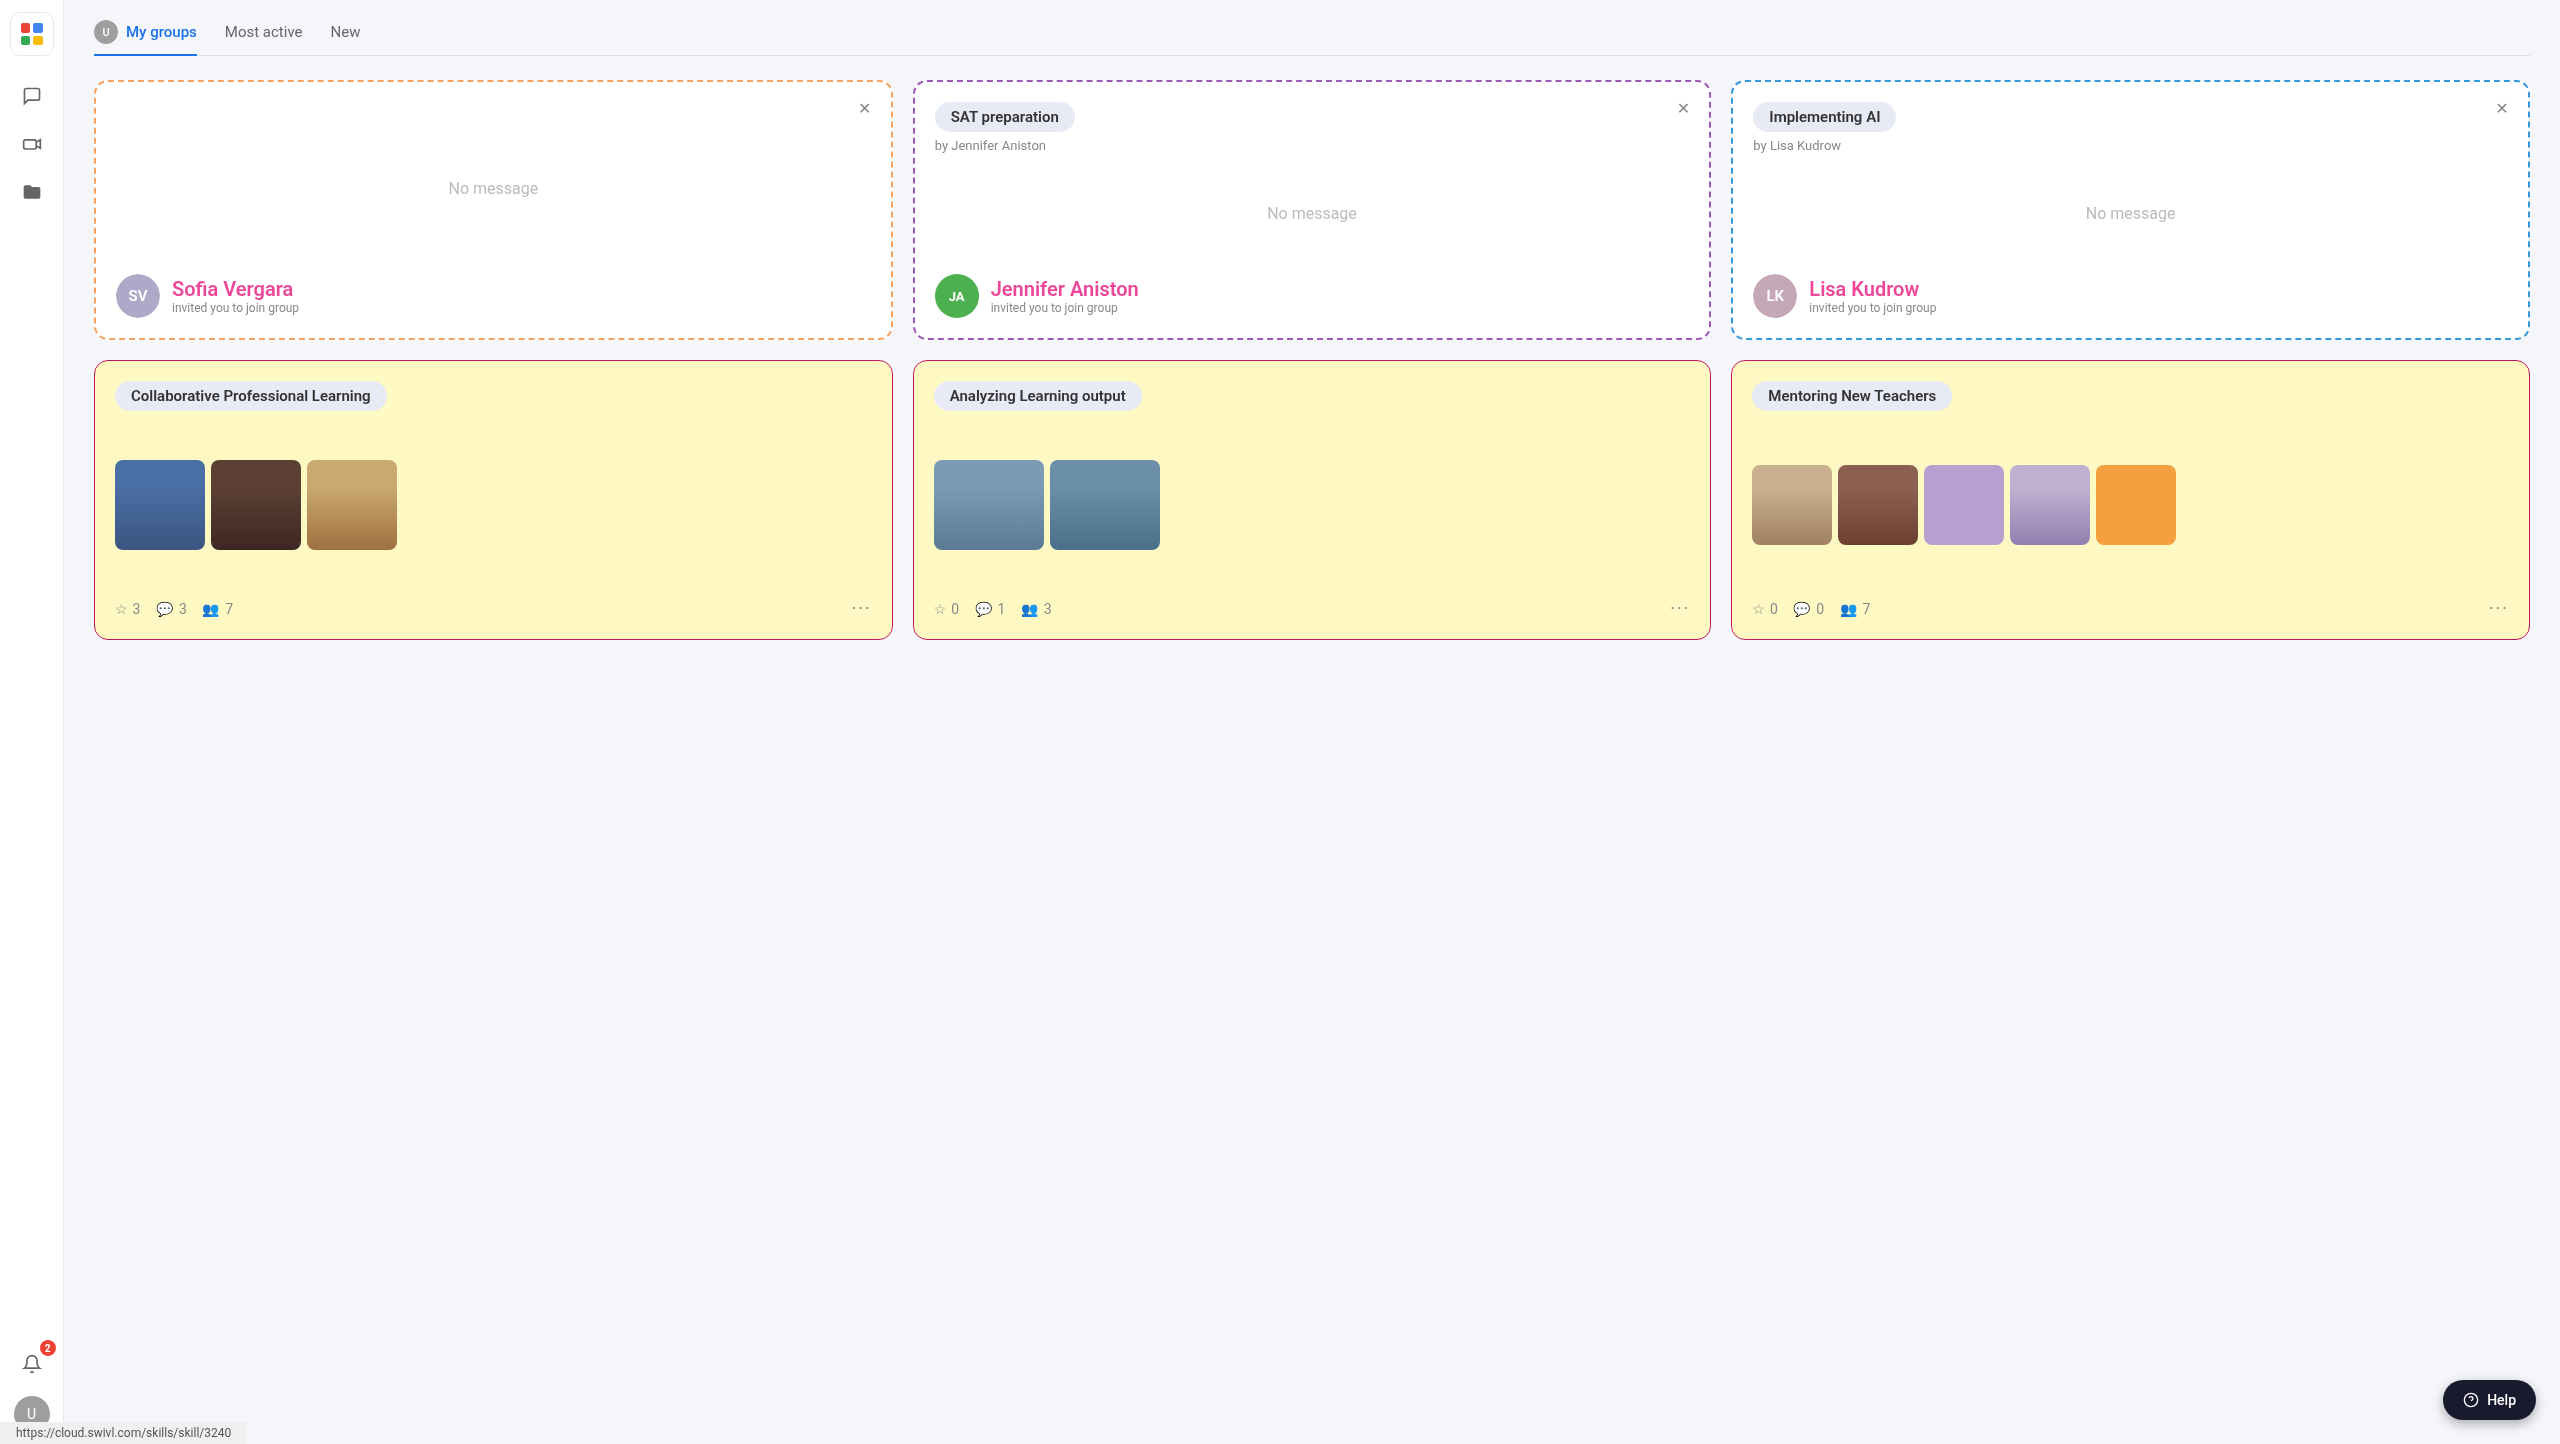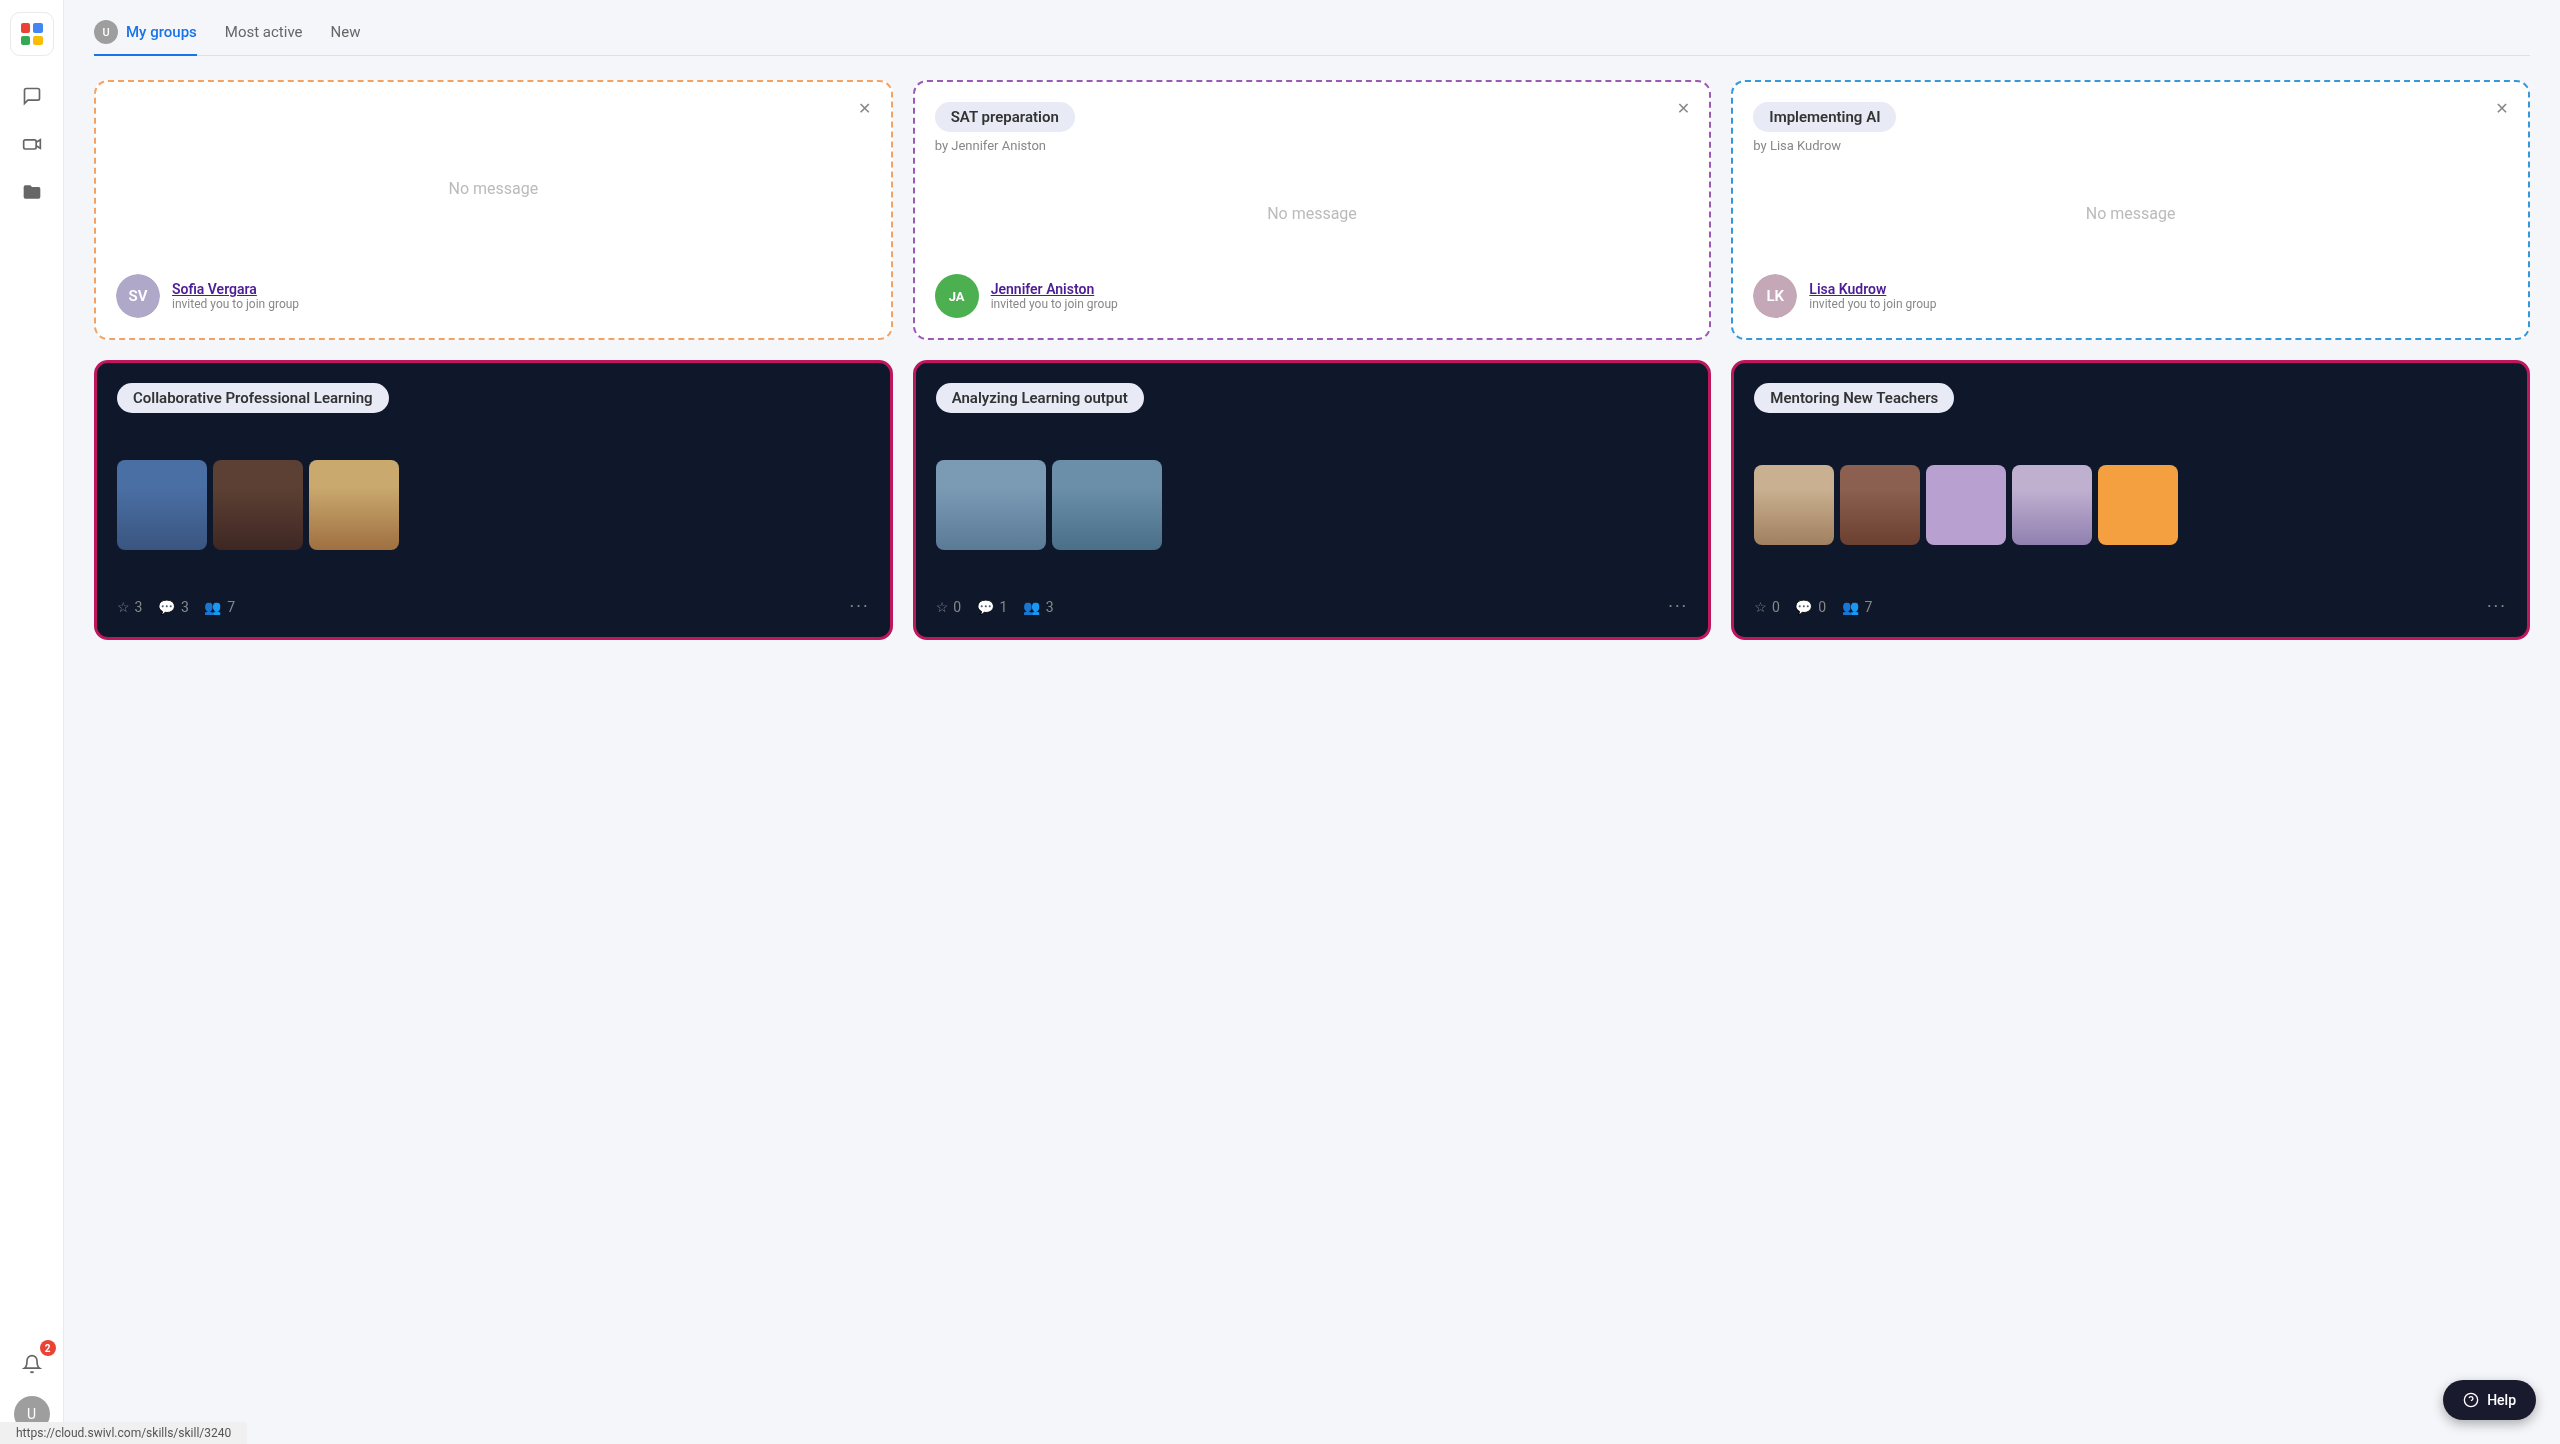--- a/index.html
+++ b/index.html
@@ -212,24 +212,23 @@
       gap: 12px;
     }
     .footer-avatar {
       width: 44px;
       height: 44px;
       border-radius: 50%;
       overflow: hidden;
       flex-shrink: 0;
     }
     .footer-text-name {
-      font-size: 14px;
+      font-size: 20px;
       font-weight: 600;
-      color: #4c1d95;
-      text-decoration: underline;
+      color: #ec4899;
     }
     .footer-text-sub {
       font-size: 12px;
       color: #888;
     }
 
     
     .ja-avatar {
       width: 44px;
       height: 44px;
@@ -239,28 +238,28 @@
       display: flex;
       align-items: center;
       justify-content: center;
       font-size: 13px;
       font-weight: 700;
       flex-shrink: 0;
     }
 
     
     .card-group {
-      background: #0f172a;
+      background: #fef9c3;
       border-radius: 14px;
       padding: 20px;
       position: relative;
       min-height: 280px;
       display: flex;
       flex-direction: column;
-      border: 3px solid #be185d;
+      border: 1px solid #be185d;
     }
 
     .card-group-title {
       background: #e8eaf6;
       border-radius: 20px;
       padding: 6px 16px;
       font-size: 15px;
       font-weight: 600;
       color: #333;
       display: inline-block;

